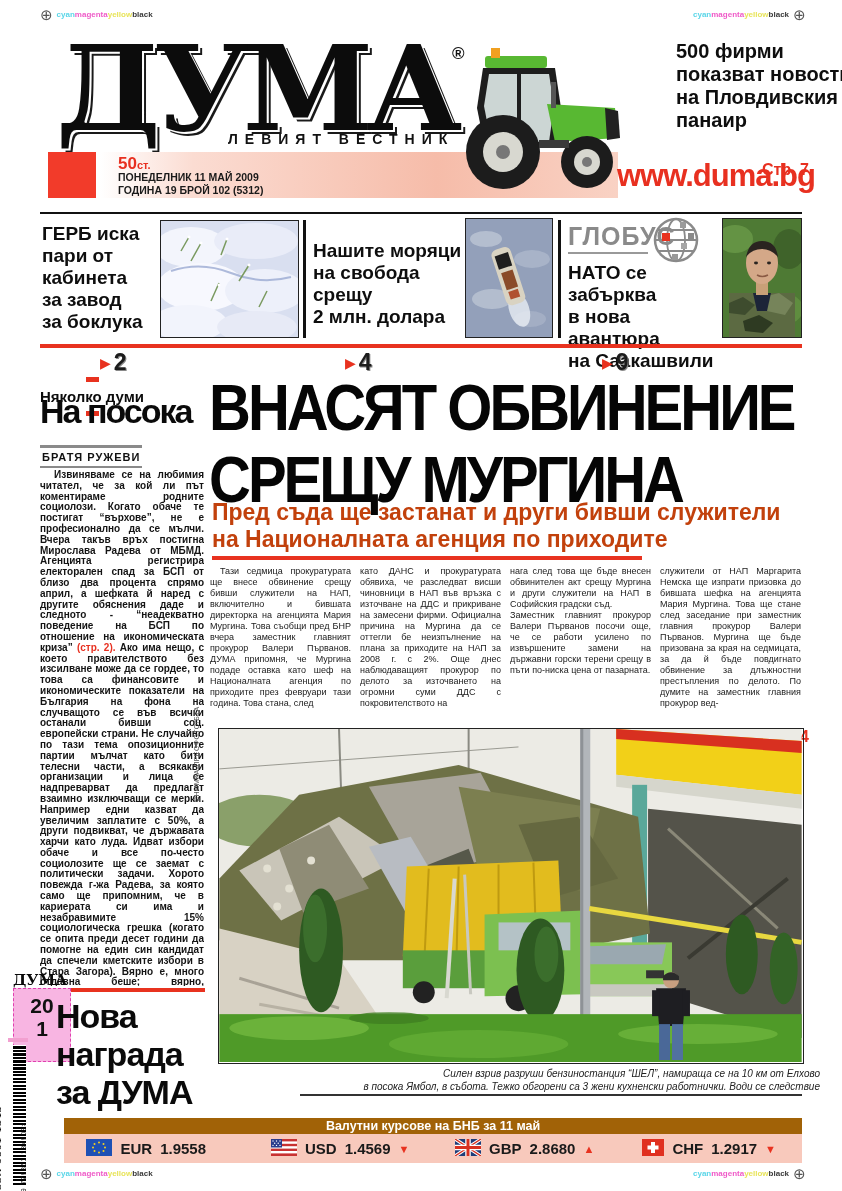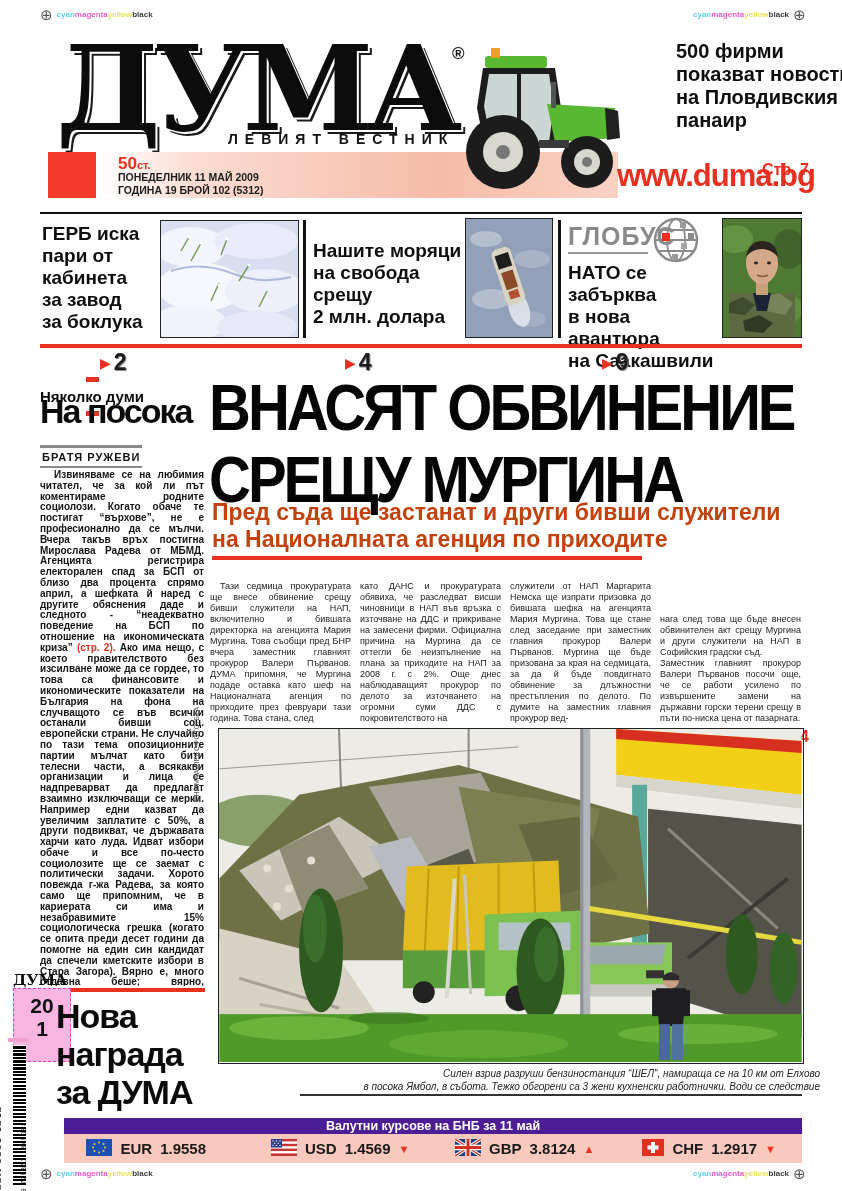--- a/index.html
+++ b/index.html
@@ -47,21 +47,21 @@
   .subhead{font-size:23px;font-weight:bold;line-height:27px;color:#c2410c;}
   .colwrap{display:flex;gap:9px;}
   .col{width:141px;font-size:9px;line-height:11px;color:#1a1a1a;}
   .vtext{transform:rotate(-90deg);transform-origin:0 100%;font-size:7px;color:#555;letter-spacing:.5px;white-space:nowrap;}
   .caption{font-style:italic;font-size:10px;line-height:12.5px;color:#222;text-align:right;font-family:"DejaVu Sans",sans-serif;}
   
   .annbrand{font-family:"DejaVu Serif","Liberation Serif",serif;font-weight:bold;font-size:15px;color:#0a0a0a;}
   .annbox{background:#f8b5e2;border:1.5px dashed #e círc;border:1.5px dashed #e040b0;text-align:center;font-weight:bold;color:#111;font-size:21px;line-height:23px;padding-top:5px;}
   .award{font-size:34px;font-weight:bold;line-height:38px;letter-spacing:-1px;color:#0a0a0a;}
   
-  .curhead{background:#4c1d95;color:#fff;font-weight:bold;font-size:12.5px;text-align:center;line-height:16px;}
+  .curhead{background:#a16207;color:#fff;font-weight:bold;font-size:12.5px;text-align:center;line-height:16px;}
   .curbody{background:#f8c9bc;display:flex;align-items:center;}
   .rate{display:flex;align-items:center;gap:8px;flex:1;justify-content:center;font-weight:bold;font-size:15px;color:#1a1a1a;}
   .arrow{color:#e8321f;font-size:11px;width:12px;}
   
   .barcode{background:repeating-linear-gradient(0deg,#000 0 1.5px,#fff 1.5px 3.5px,#000 3.5px 6px,#fff 6px 7px);}
   .bclabel{font-family:"DejaVu Serif","Liberation Serif",serif;font-weight:bold;font-size:9px;color:#111;}
   .bcdigits{font-size:6.5px;color:#111;letter-spacing:1px;}
 </style>
 </head>
 <body>
@@ -252,26 +252,26 @@
   <div class="abs pageref" style="left:158px;top:1105px;">Стр. 5</div>
 
   <div class="abs headline" style="left:209px;top:372px;width:600px;">
     <div>ВНАСЯТ ОБВИНЕНИЕ</div>
     <div>СРЕЩУ МУРГИНА</div>
   </div>
   <div class="abs subhead pre" style="left:212px;top:499px;width:592px;">Пред съда ще застанат и други бивши служители
 на Националната агенция по приходите</div>
   <div class="abs redrule" style="left:212px;top:556px;width:430px;height:4px;"></div>
 
-  <div class="abs colwrap" style="left:210px;top:566px;width:594px;height:158px;overflow:hidden;align-items:flex-end;">
+  <div class="abs colwrap" style="left:210px;top:566px;width:594px;height:158px;overflow:hidden;">
     <div class="col jus pre" style="text-indent:10px;">Тази седмица прокуратурата ще внесе обвинение срещу бивши служители на НАП, включително и бившата директорка на агенцията Мария Мургина. Това съобщи пред БНР вчера заместник главният прокурор Валери Първанов. ДУМА припомня, че Мургина подаде оставка като шеф на Националната агенция по приходите през февруари тази година. Това стана, след</div>
     <div class="col jus pre">като ДАНС и прокуратурата обявиха, че разследват висши чиновници в НАП във връзка с източване на ДДС и прикриване на замесени фирми. Официална причина на Мургина да се оттегли бе неизпълнение на плана за приходите на НАП за 2008 г. с 2%. Още днес наблюдаващият прокурор по делото за източването на огромни суми ДДС с покровителството на</div>
-    <div class="col jus pre">служители от НАП Маргарита Немска ще изпрати призовка до бившата шефка на агенцията Мария Мургина. Това ще стане след заседание при заместник главния прокурор Валери Първанов. Мургина ще бъде призована за края на седмицата, за да й бъде повдигнато обвинение за длъжностни престъпления по делото. По думите на заместник главния прокурор вед-</div>
     <div class="col jus pre">нага след това ще бъде внесен обвинителен акт срещу Мургина и други служители на НАП в Софийския градски съд.
 Заместник главният прокурор Валери Първанов посочи още, че се работи усилено по извършените замени на държавни горски терени срещу в пъти по-ниска цена от пазарната.</div>
+    <div class="col jus pre">служители от НАП Маргарита Немска ще изпрати призовка до бившата шефка на агенцията Мария Мургина. Това ще стане след заседание при заместник главния прокурор Валери Първанов. Мургина ще бъде призована за края на седмицата, за да й бъде повдигнато обвинение за длъжностни престъпления по делото. По думите на заместник главния прокурор вед-</div>
   </div>
   <div class="abs pageref" style="left:762px;top:706px;">Стр. 4</div>
 
   <div class="abs vtext" style="left:200px;top:795px;">СНИМКА ПРЕСФОТО/БТА</div>
 
   <div class="abs" style="left:218px;top:728px;width:586px;height:336px;border:1.5px solid #222;">
     <svg width="583" height="333" viewBox="0 0 584 334">
       <rect width="584" height="334" fill="#ecebe5"></rect>
       <ellipse cx="40" cy="92" rx="55" ry="26" fill="#8aa06a"></ellipse>
       <ellipse cx="140" cy="84" rx="45" ry="20" fill="#93a870" opacity=".9"></ellipse>
@@ -398,21 +398,21 @@
     </div>
     <div class="rate">
       <span><svg width="26" height="17" viewBox="0 0 26 17">
             <rect width="26" height="17" fill="#1e3c78"></rect>
             <path d="M0,0 L26,17 M26,0 L0,17" stroke="#fff" stroke-width="3.4"></path>
             <path d="M0,0 L26,17 M26,0 L0,17" stroke="#d83020" stroke-width="1.4"></path>
             <path d="M13,0 V17 M0,8.5 H26" stroke="#fff" stroke-width="5.5"></path>
             <path d="M13,0 V17 M0,8.5 H26" stroke="#d83020" stroke-width="3"></path>
           </svg></span>
       <span>GBP</span>
-        <span>3.8124</span>
+        <span>2.8680</span>
         <span class="arrow">▲</span>
     </div>
     <div class="rate">
       <span><svg width="22" height="17" viewBox="0 0 22 17">
             <rect width="22" height="17" fill="#e03020"></rect>
             <rect x="9" y="3" width="4" height="11" fill="#fff"></rect>
             <rect x="5.5" y="6.5" width="11" height="4" fill="#fff"></rect>
           </svg></span>
       <span>CHF</span>
         <span>1.2917</span>

